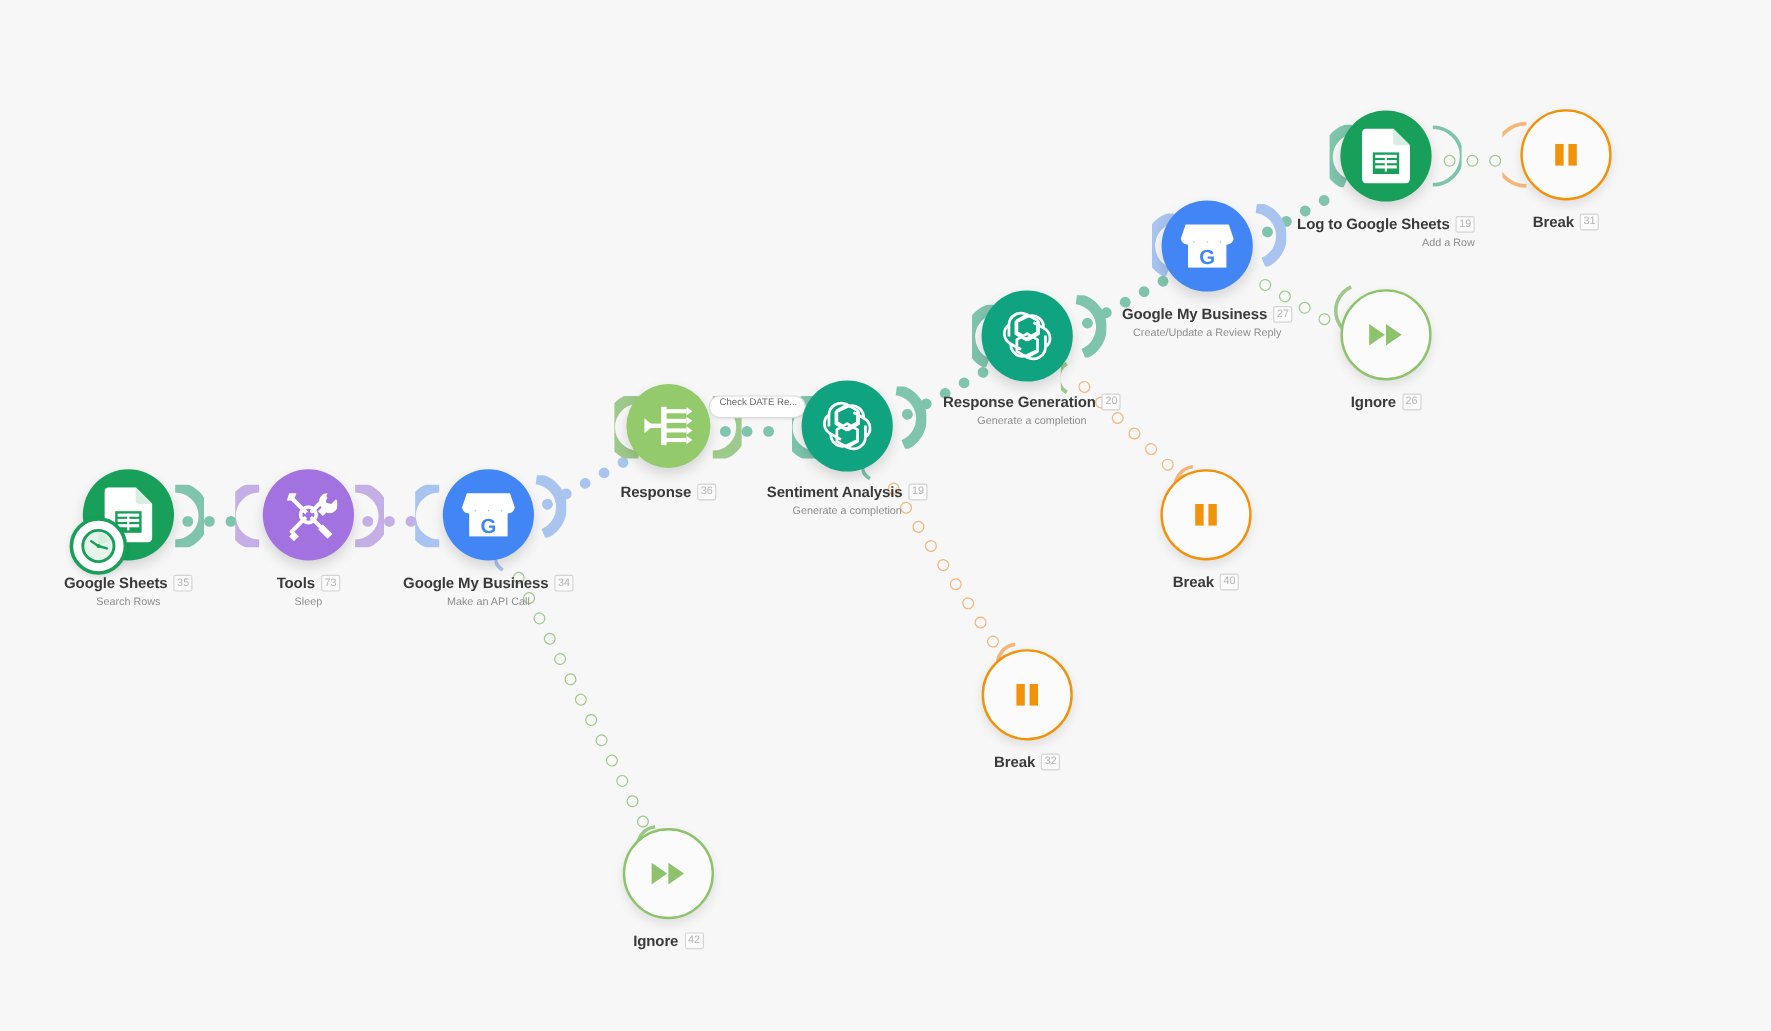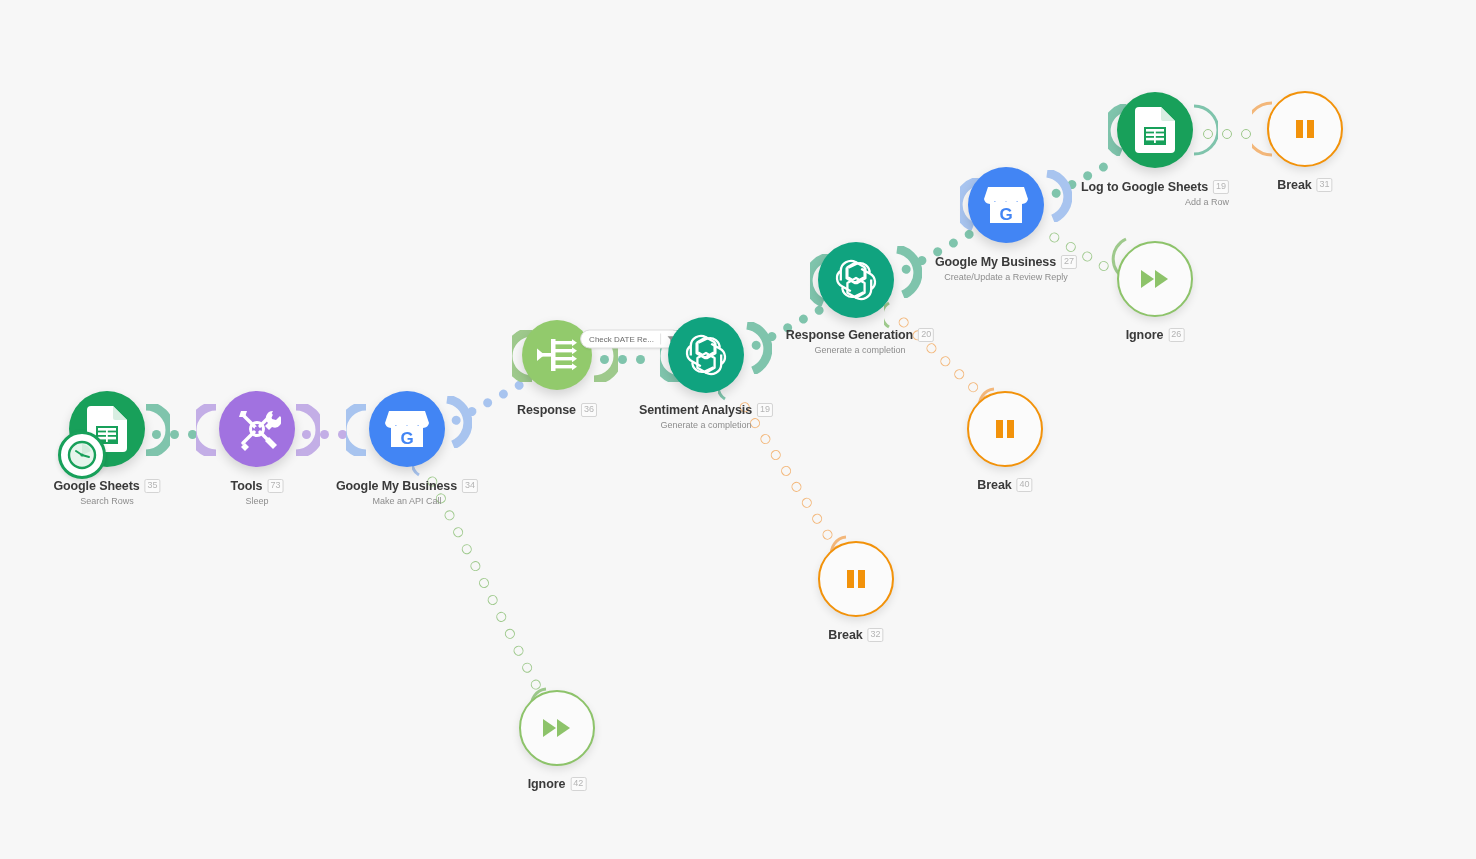--- a/index.html
+++ b/index.html
@@ -106,27 +106,28 @@
   }
   
   .chip {
     position: absolute;
     transform: translate(-50%, -50%);
     background: #ffffff;
     border: 1px solid #dcdcdc;
     border-radius: 11px;
     height: 17px;
     display: flex;
-    align-items: center;
+    align-items: flex-end;
     padding: 0 6px 0 8px;
     gap: 6px;
     box-shadow: 0 1px 2px rgba(0,0,0,0.07);
     font-size: 8px;
     color: #6b6b6b;
     white-space: nowrap;
+    flex-direction: column;
   }
   .chip .sep {
     width: 1px;
     height: 11px;
     background: #e2e2e2;
   }
   
   .clock {
     position: absolute;
     width: 42px; height: 42px;

